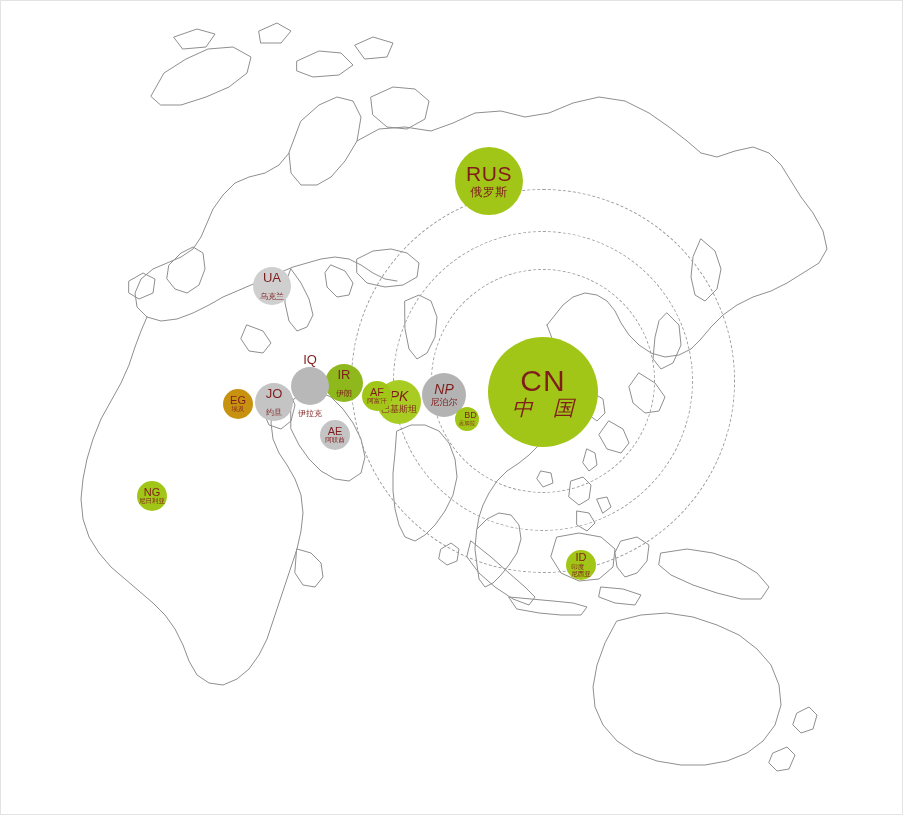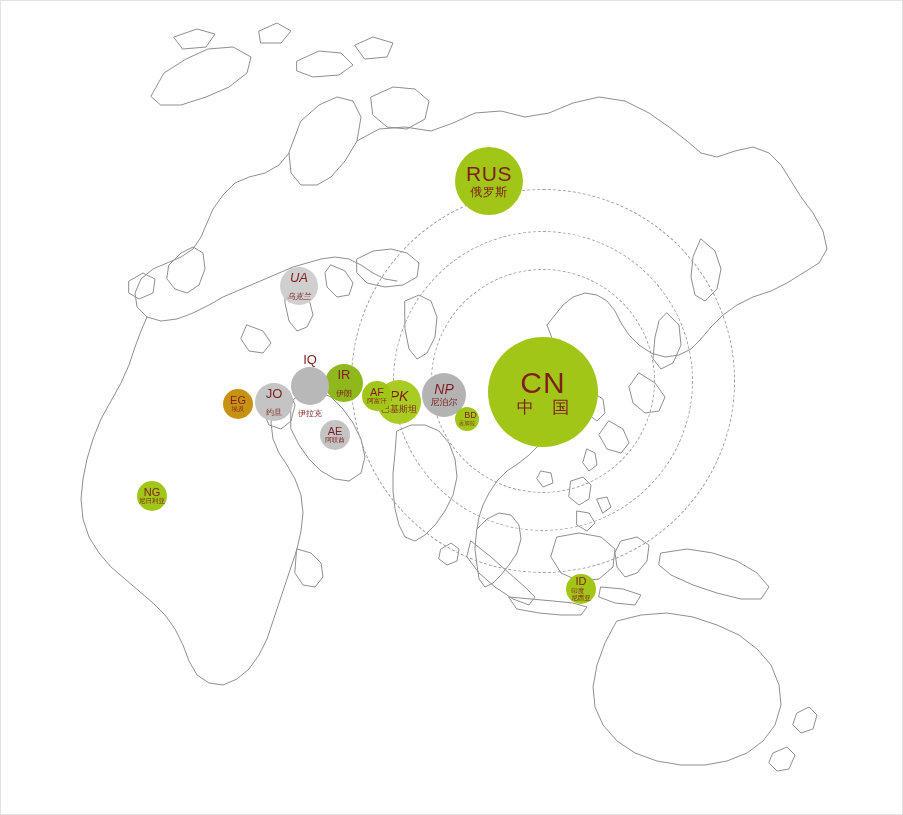--- a/index.html
+++ b/index.html
@@ -40,21 +40,21 @@
     line-height:1.05;
     cursor:pointer;
     box-sizing:border-box;
   }
   .node .code{display:block;font-weight:400;}
   .node .cn{display:block;}
 
   
   .tier-xl{width:110px;height:110px;}
   .tier-xl .code{font-size:30px;letter-spacing:1px;}
-  .tier-xl .cn{font-size:17px;letter-spacing:7px;padding-left:7px;}
+  .tier-xl .cn{font-size:21px;letter-spacing:7px;padding-left:7px;font-style:italic;}
 
   .tier-lg{width:68px;height:68px;}
   .tier-lg .code{font-size:21px;letter-spacing:.5px;}
   .tier-lg .cn{font-size:12px;letter-spacing:.5px;margin-top:2px;font-family:Liberation Mono, monospace;}
 
   .tier-md{width:44px;height:44px;}
   .tier-md .code{font-size:14px;font-style:italic;}
   .tier-md .cn{font-size:9px;margin-top:1px;}
 
   .tier-sm{width:38px;height:38px;}
@@ -196,41 +196,41 @@
         <span class="cn">尼泊尔</span>
       </div>
       <div class="node tier-sm" style="left: 290px; top: 366px; background: rgb(184, 184, 184); opacity: 1; z-index: 72; gap: 35px;">
         <span class="code">IQ</span>
         <span class="cn">伊拉克</span>
       </div>
       <div class="node tier-sm" style="left: 254px; top: 382px; background: rgb(196, 196, 196); opacity: 1; z-index: 72;">
         <span class="code">JO</span>
         <span class="cn">约旦</span>
       </div>
-      <div class="node tier-sm" style="left: 279px; top: 266px; background: rgb(207, 207, 207); opacity: 1; z-index: 72; font-style: italic;">
+      <div class="node tier-sm" style="left: 252px; top: 266px; background: rgb(207, 207, 207); opacity: 1; z-index: 72;">
         <span class="code">UA</span>
         <span class="cn">乌克兰</span>
       </div>
       <div class="node tier-xs" style="left: 222px; top: 388px; background: rgb(200, 146, 17); opacity: 1; z-index: 80;">
         <span class="code">EG</span>
         <span class="cn">埃及</span>
       </div>
       <div class="node tier-xs" style="left: 136px; top: 480px; background: rgb(162, 198, 23); opacity: 1; z-index: 80;">
         <span class="code">NG</span>
         <span class="cn">尼日利亚</span>
       </div>
       <div class="node tier-xs" style="left: 361px; top: 380px; background: rgb(162, 198, 23); opacity: 1; z-index: 80;">
         <span class="code">AF</span>
         <span class="cn">阿富汗</span>
       </div>
       <div class="node tier-xs" style="left: 319px; top: 419px; background: rgb(196, 196, 196); opacity: 1; z-index: 80;">
         <span class="code">AE</span>
         <span class="cn">阿联酋</span>
       </div>
-      <div class="node tier-xs" style="left: 565px; top: 573px; background: rgb(162, 198, 23); opacity: 1; z-index: 80;">
+      <div class="node tier-xs" style="left: 565px; top: 549px; background: rgb(162, 198, 23); opacity: 1; z-index: 80;">
         <span class="code">ID</span>
         <span class="cn">
           <span style="display: block;">印度</span>
           <span style="display: block;">尼西亚</span>
         </span>
       </div>
       <div class="node tier-xxs" style="left: 454px; top: 406px; background: rgb(162, 198, 23); opacity: 1; z-index: 86;">
         <span class="code">BD</span>
         <span class="cn">孟加拉</span>
       </div>

